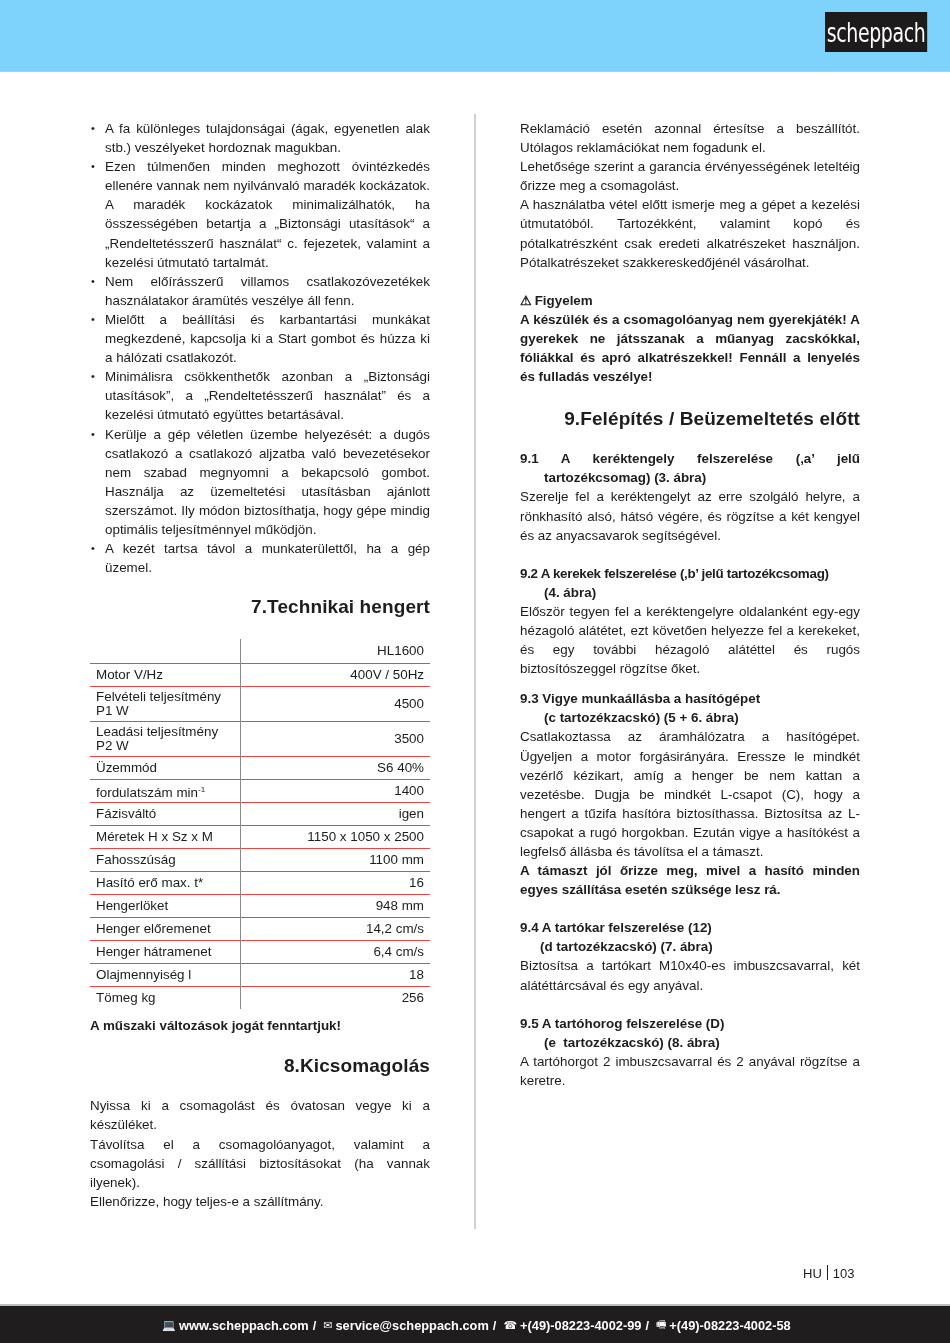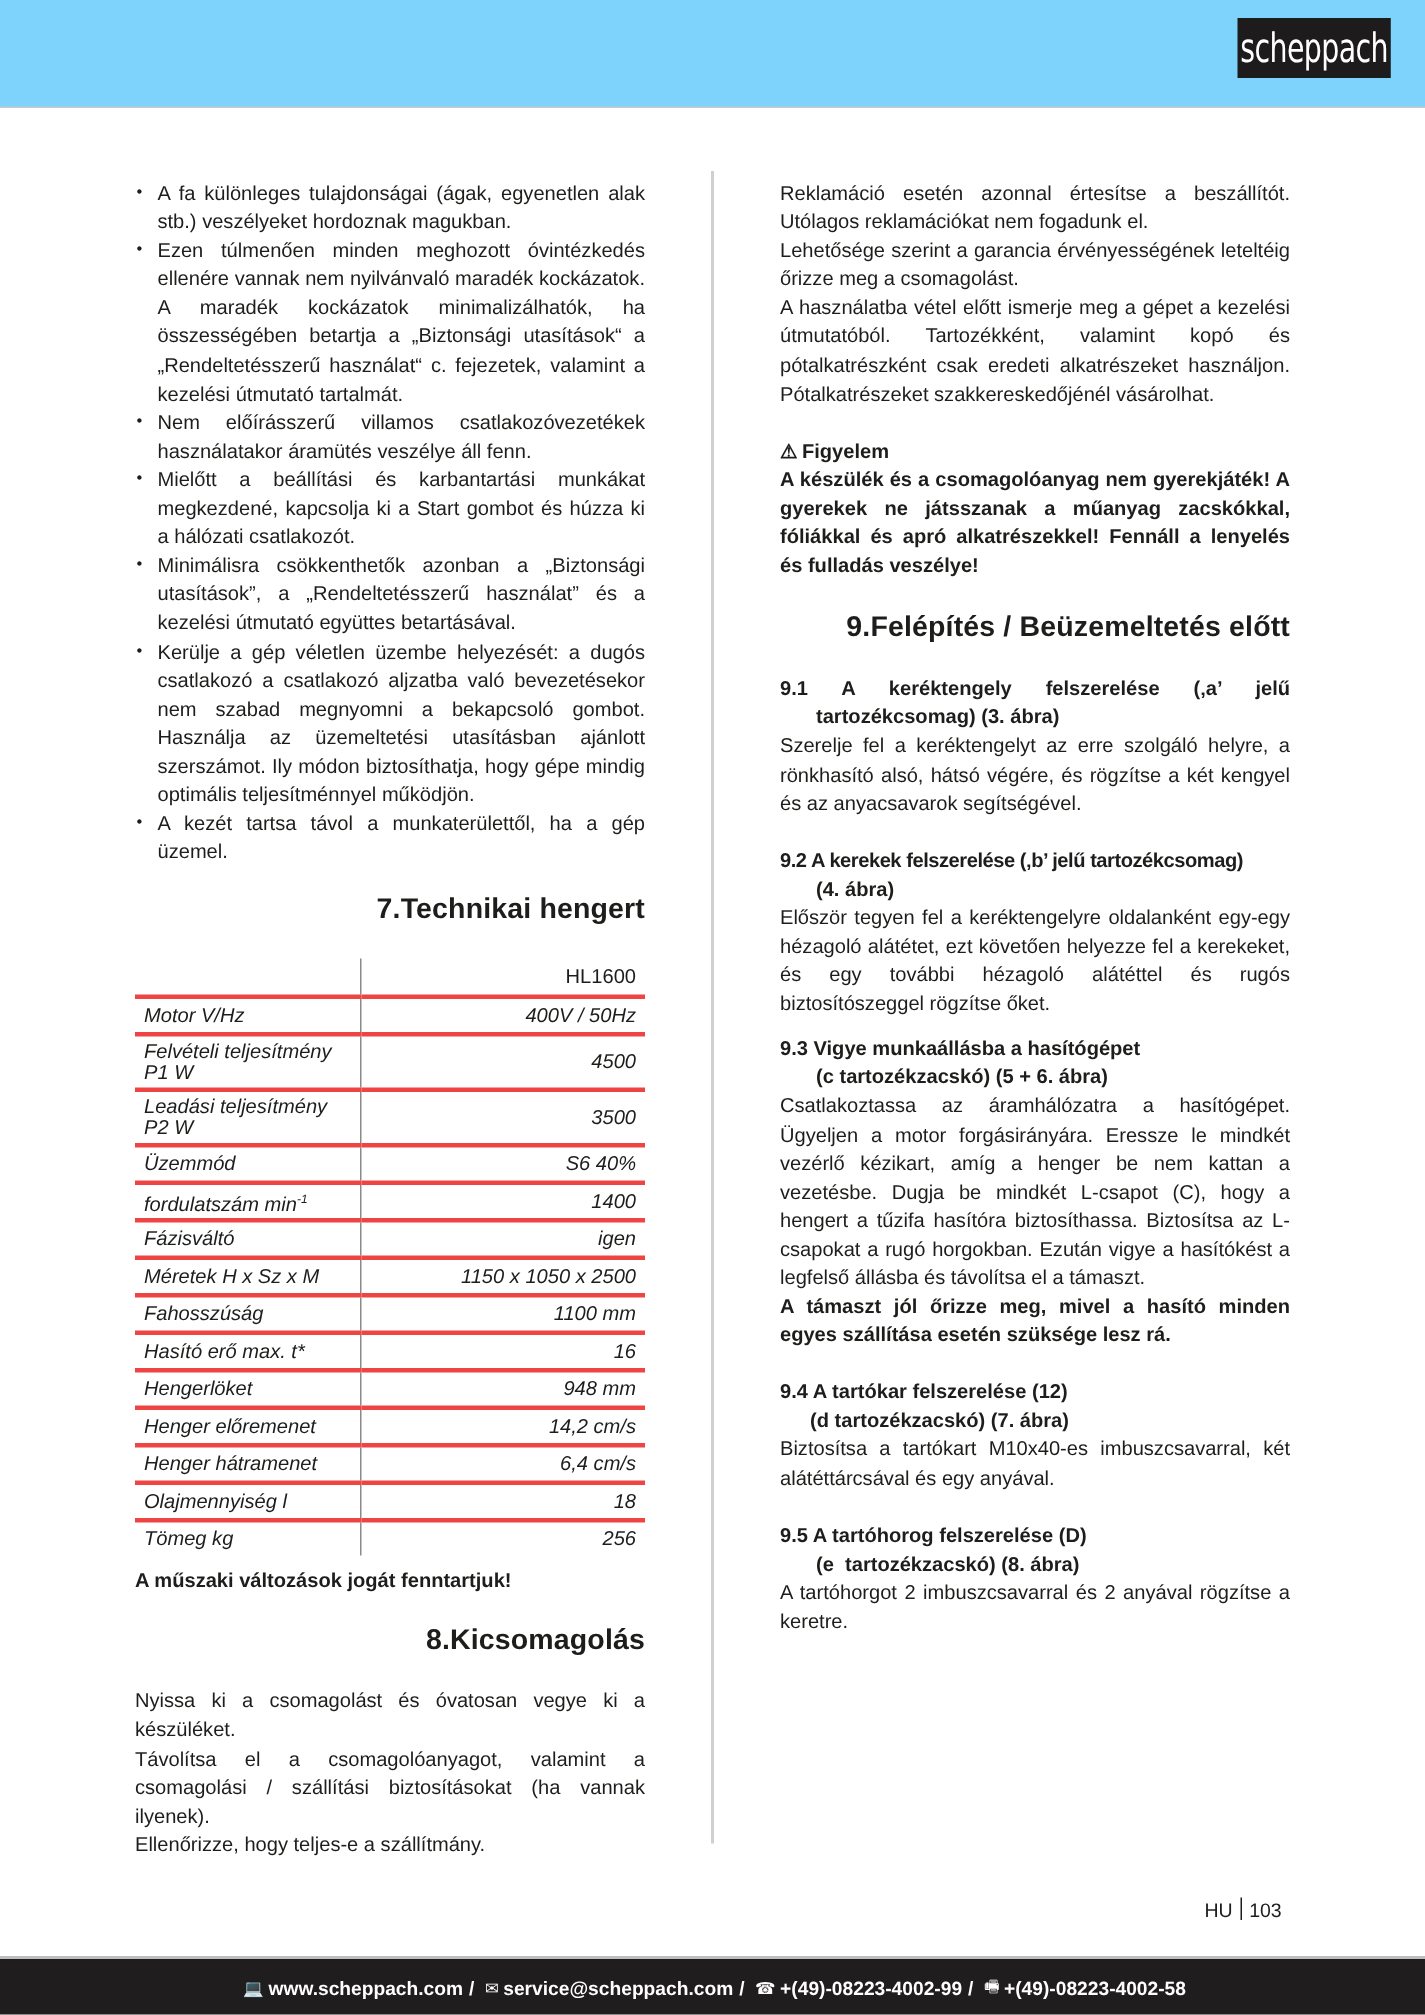--- a/index.html
+++ b/index.html
@@ -14,21 +14,21 @@
   ul.bullets li{position:relative;padding-left:15px;text-align:justify;}
   ul.bullets li::before{content:"\2022";position:absolute;left:1px;top:0;font-size:11px;}
   .h2{font-size:19px;font-weight:bold;margin:0;line-height:24px;letter-spacing:0.1px;text-align:right;}
   .h2 .num{display:inline-block;width:27px;}
   p{margin:0;text-align:justify;}
   .bold{font-weight:bold;}
   table.spec{border-collapse:collapse;width:340px;font-size:13.4px;}
   table.spec td{padding:0 6px;height:22px;line-height:14px;}
   table.spec td.lbl{width:138px;border-right:1px solid #8a8a8a;}
   table.spec td.val{text-align:right;}
-  table.spec tr.row td{border-top:3px solid #ef4444;font-style:italic;}
+  table.spec tr.row td{border-top:1px solid #ef4444;}
   table.spec tr.tall td{height:34px;}
   table.spec tr.head td{height:24px;}
   sup{font-size:8px;}
   .sub-h{font-weight:bold;}
   .warn-icon{display:inline-block;font-size:13px;margin-right:3px;}
   .pageno{position:absolute;left:803px;top:1265px;font-size:13px;}
   .pageno .sep{display:inline-block;width:1px;height:15px;background:#1d1d1b;margin:0 5px;vertical-align:-2px;}
   .footer{position:absolute;left:0;top:1304px;width:950px;height:39px;background:#1f1d1d;border-top:2px solid #bdbdbd;color:#fff;display:flex;align-items:center;justify-content:center;font-size:12.8px;font-weight:bold;}
   .footer .ic{display:inline-block;margin:0 3px;font-weight:normal;font-size:11px;}
   .footer .slash{margin:0 4px;}

